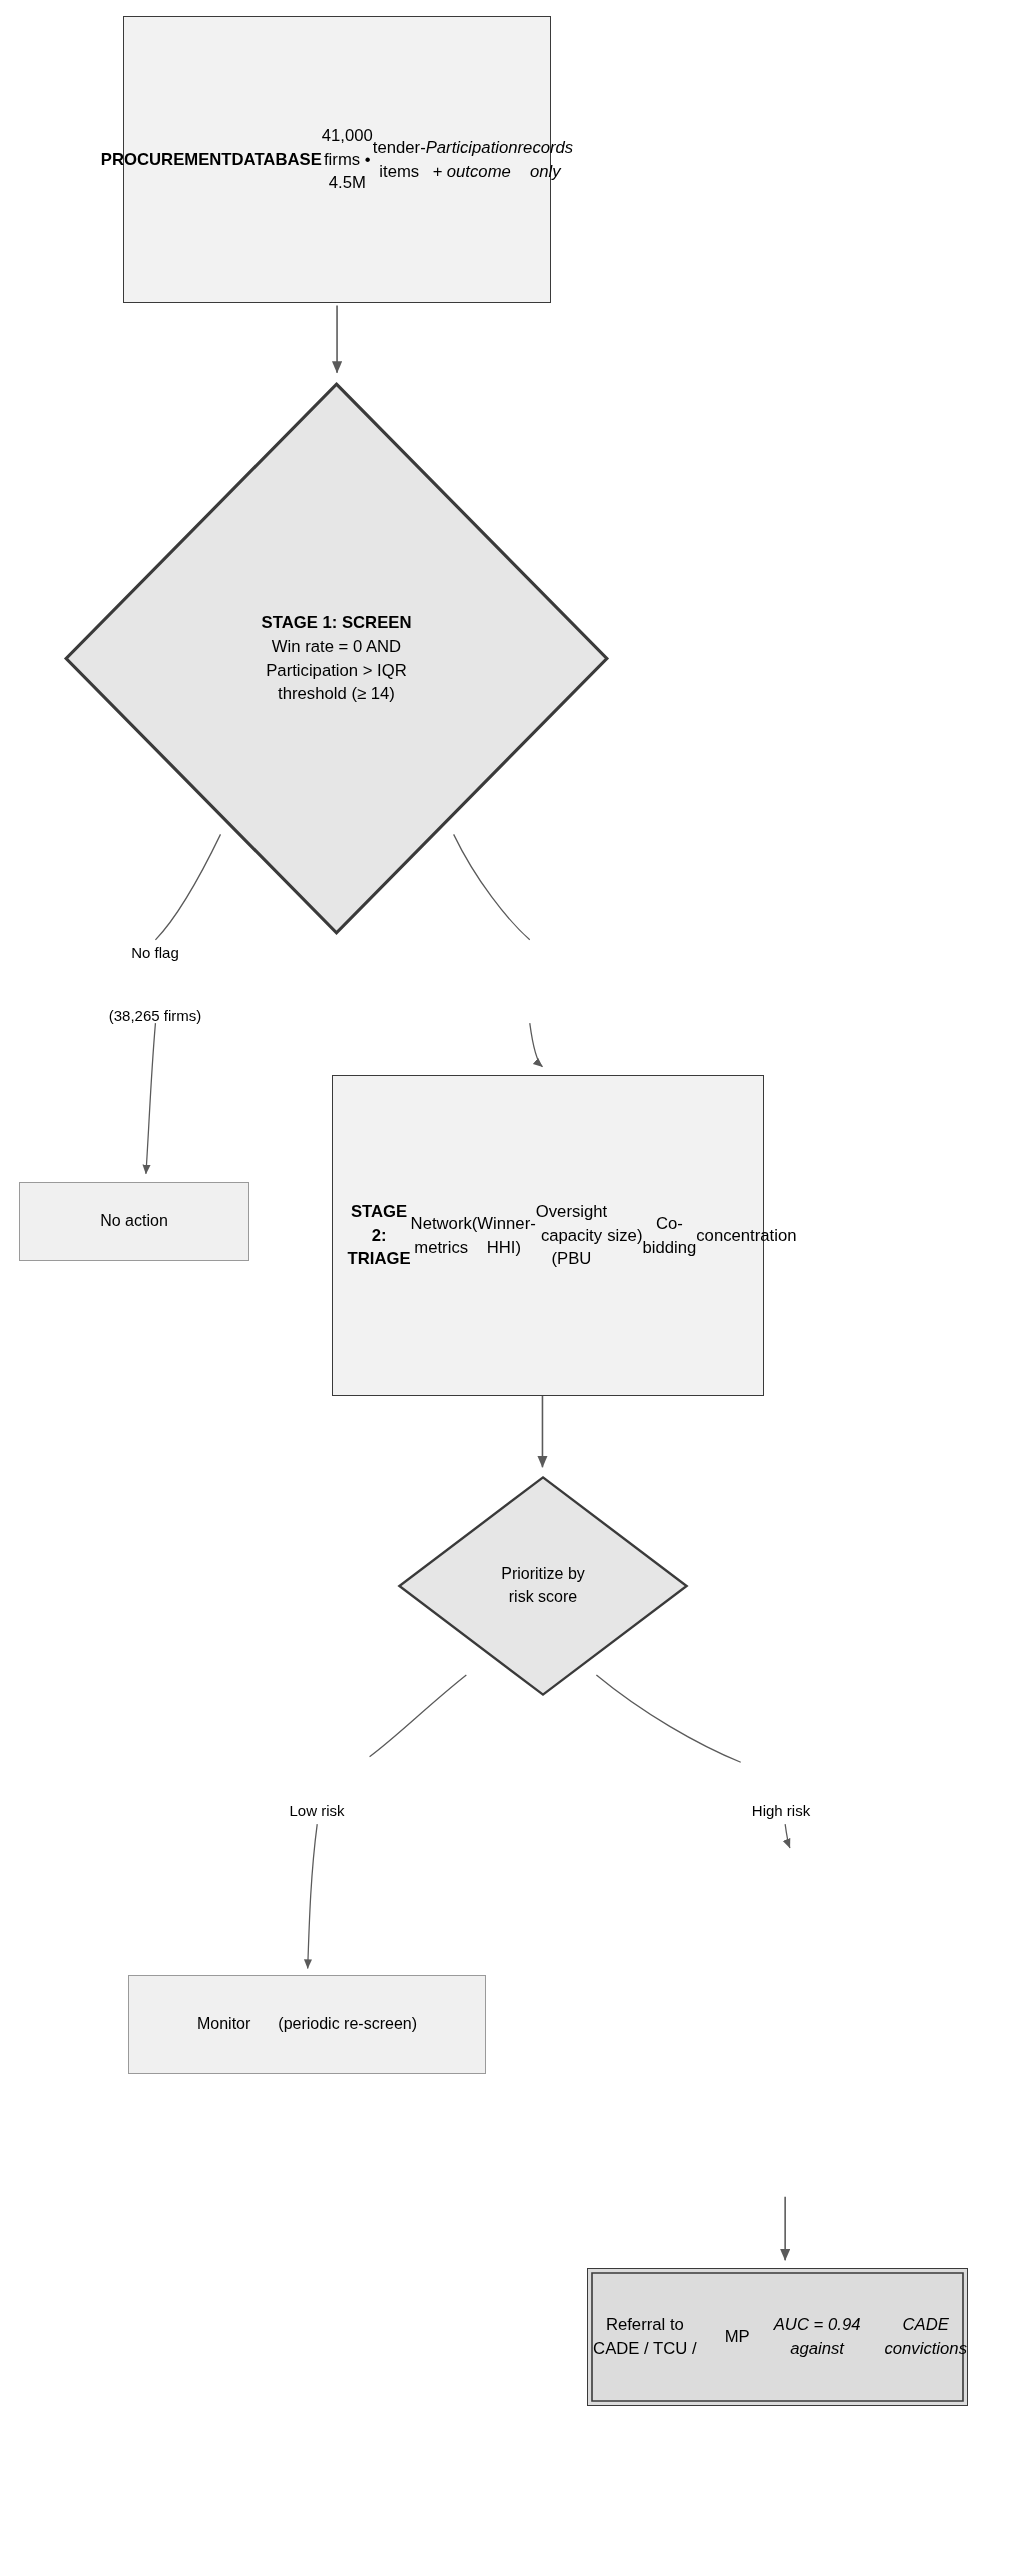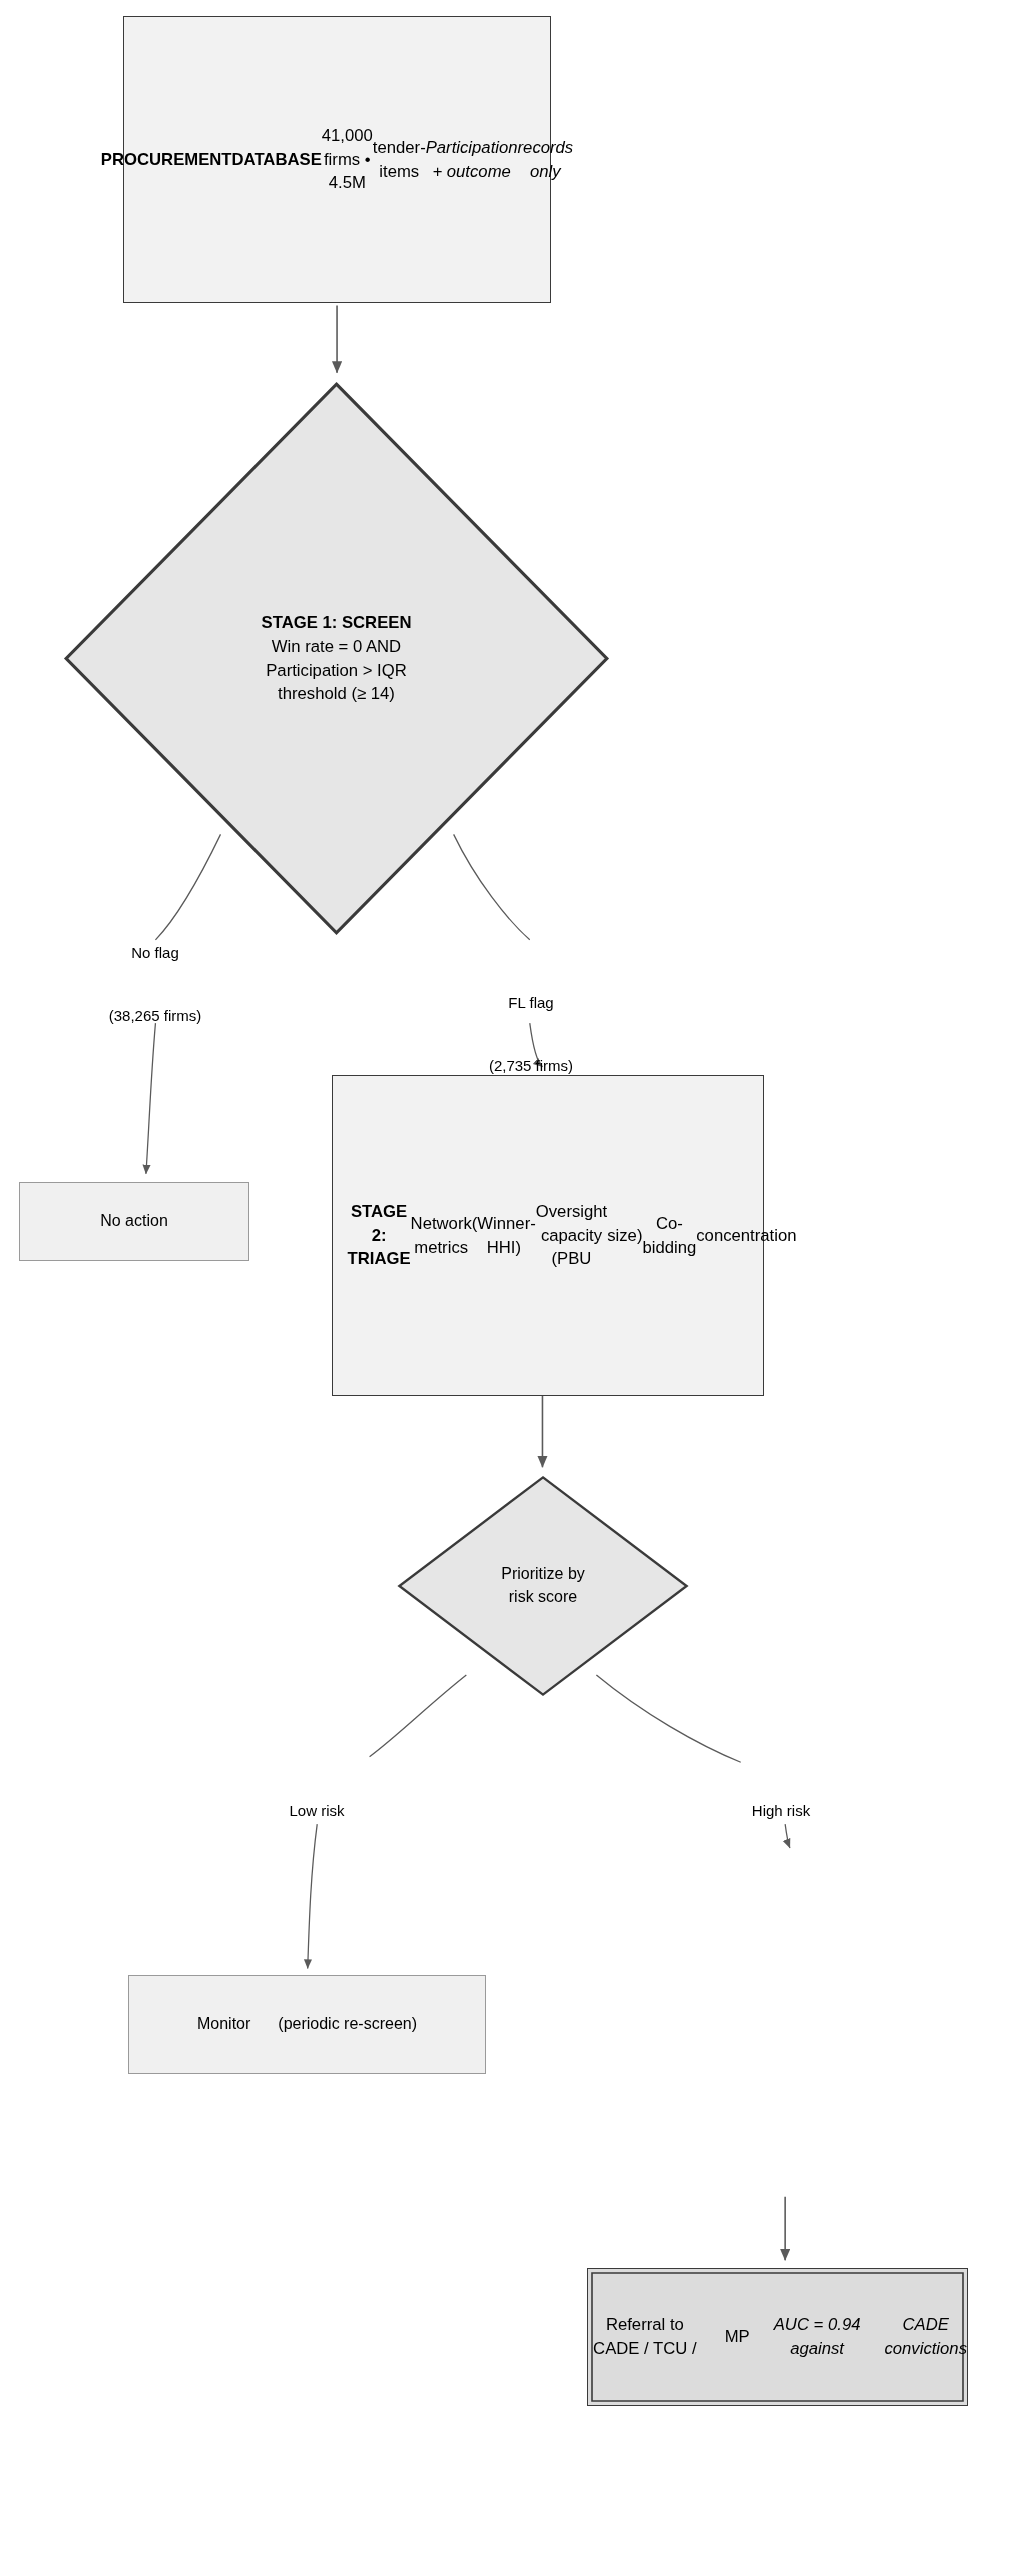--- a/index.html
+++ b/index.html
@@ -135,24 +135,20 @@
       <div class="line">Participation &gt; IQR</div>
       <div class="line">threshold (≥ 14)</div>
     </div>
   </div>
 
   <div class="edge-label fs-sm" style="left:40px; top:899px; width:230px;">
     <div class="line">No flag</div>
     <div class="line">(38,265 firms)</div>
   </div>
 
-  <div class="edge-label fs-sm" style="left:416px; top:949px; width:230px;">
-    <div class="line">FL flag</div>
-    <div class="line">(2,735 firms)</div>
-  </div>
 
   <div class="node box-light fs-mid" style="left:19px; top:1182px; width:230px; height:79px;">
     <div class="line">No action</div>
   </div>
 
   <div class="node box fs-big" style="left:332px; top:1075px; width:432px; height:321px;padding-left:48px;">
     <div class="line title">STAGE 2: TRIAGE</div>
     <div class="line">Network metrics</div>
     <div class="line">(Winner-HHI)</div>
     <div class="line">Oversight capacity (PBU</div>

